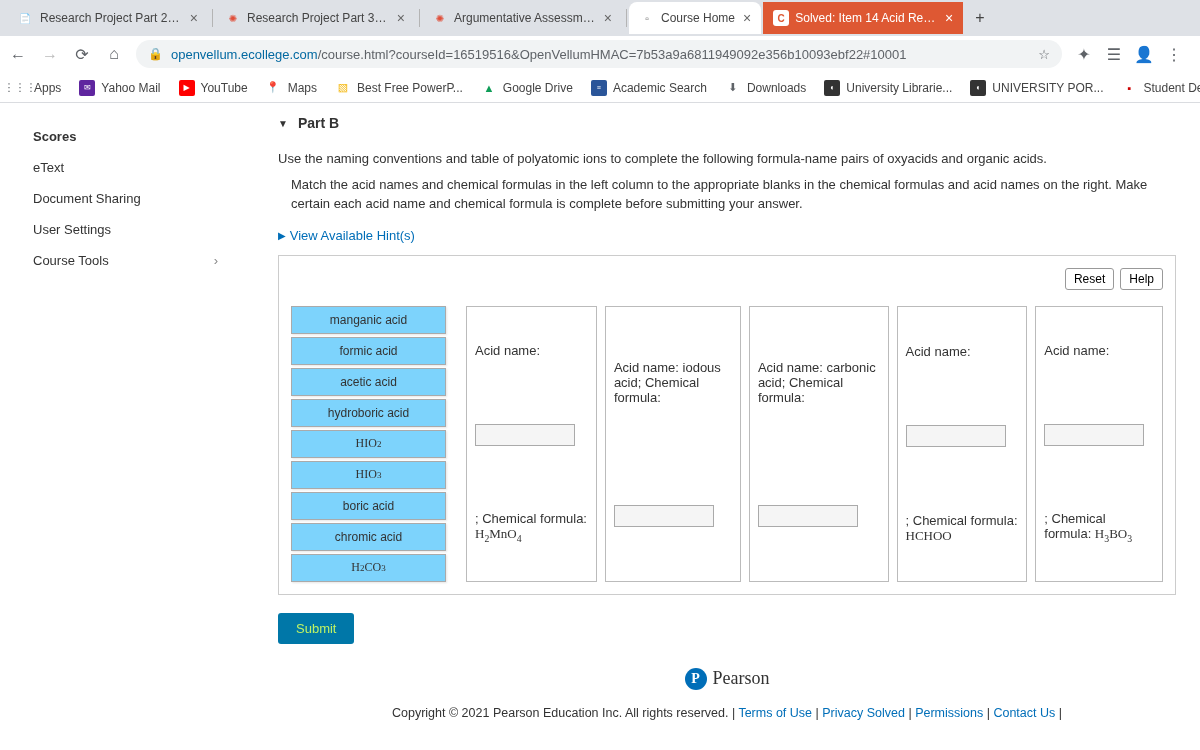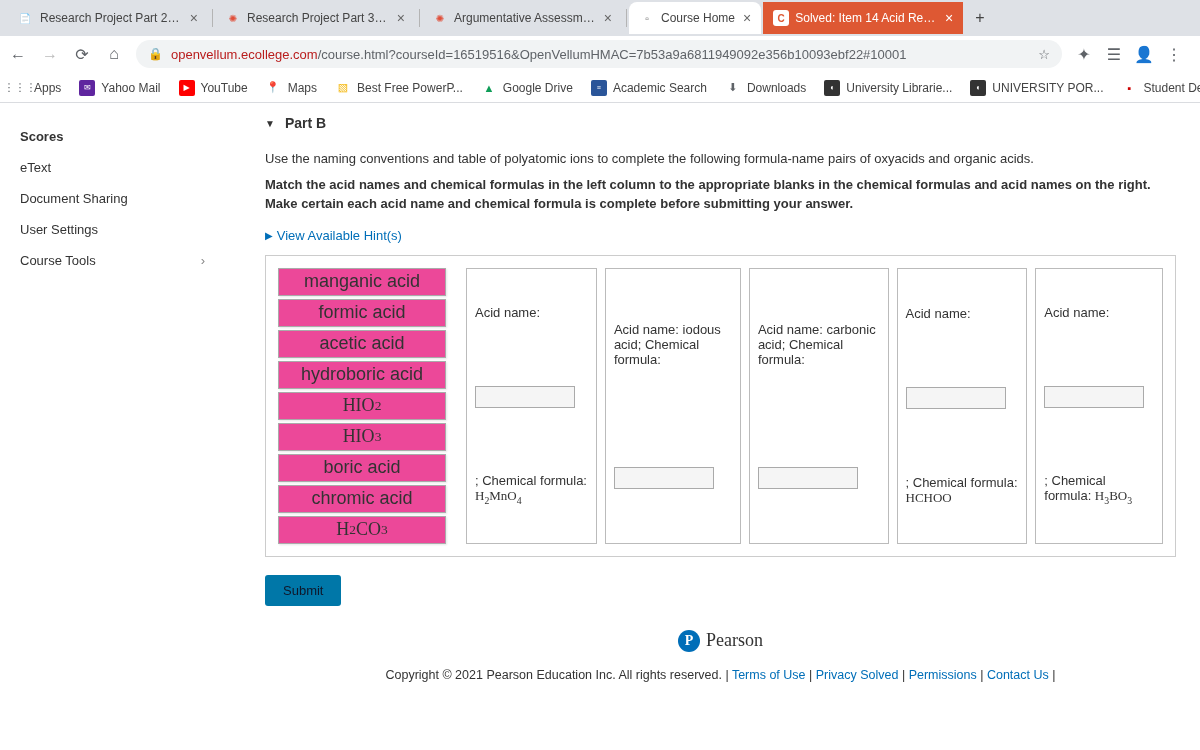--- a/index.html
+++ b/index.html
@@ -11,49 +11,49 @@
 .tab-icon { width: 16px; height: 16px; margin-right: 6px; flex-shrink: 0; display: flex; align-items: center; justify-content: center; font-size: 10px; }
 .tab-title { white-space: nowrap; overflow: hidden; text-overflow: ellipsis; flex: 1; }
 .tab-close { margin-left: 8px; font-size: 14px; color: #666; }
 .tab-sep { width: 1px; height: 18px; background: #b4b4b4; margin: 0 2px; }
 .new-tab { padding: 0 10px; color: #444; font-size: 16px; cursor: pointer; }
 .addr-bar { display: flex; align-items: center; height: 36px; padding: 0 8px; background: #fff; gap: 12px; }
 .nav-icon { width: 20px; height: 20px; display: flex; align-items: center; justify-content: center; color: #5f6368; cursor: pointer; font-size: 16px; }
 .url-box { flex: 1; display: flex; align-items: center; height: 28px; background: #f1f3f4; border-radius: 14px; padding: 0 12px; font-size: 13px; }
 .lock-icon { color: #5f6368; margin-right: 8px; font-size: 12px; }
 .url-text { color: #5f6368; }
-.url-text .dark { color: #b91c1c; }
+.url-text .dark { color: #0369a1; }
 .star-icon { margin-left: auto; color: #5f6368; }
 .ext-icons { display: flex; gap: 10px; padding-right: 8px; }
 .bookmarks-bar { display: flex; align-items: center; height: 30px; padding: 0 12px; gap: 18px; font-size: 12px; color: #444; border-top: 1px solid transparent; }
 .bm-item { display: flex; align-items: center; gap: 6px; cursor: pointer; white-space: nowrap; }
 .bm-icon { width: 16px; height: 16px; display: flex; align-items: center; justify-content: center; font-size: 11px; }
 .main-layout { display: flex; height: calc(750px - 102px); }
-.sidebar { width: 225px; padding: 18px 20px; }
+.sidebar { width: 225px; padding: 18px 20px; margin-left: 13px; }
 .sidebar-item { padding: 8px 0; font-size: 13px; color: #333; cursor: pointer; display: flex; justify-content: space-between; align-items: center; }
 .sidebar-item.bold { font-weight: bold; }
 .content { flex: 1; padding: 12px 24px 16px 40px; overflow-y: auto; }
 .part-header { display: flex; align-items: center; font-weight: bold; font-size: 14px; margin-bottom: 18px; }
 .part-header .caret { margin-right: 10px; font-size: 10px; }
 .instructions { font-size: 13px; line-height: 1.5; margin-bottom: 6px; }
-.instructions.bold { font-weight: bold; margin-bottom: 14px; }
+.instructions.bold { font-weight: normal; margin-bottom: 14px; margin-left: 13px; }
 .hints-link { color: #006eb8; font-size: 13px; cursor: pointer; display: flex; align-items: center; gap: 4px; margin-bottom: 12px; }
 .hints-link .caret { font-size: 10px; }
 .work-area { border: 1px solid #ccc; padding: 12px; margin-bottom: 18px; background: #fff; }
 .work-controls { display: flex; justify-content: flex-end; gap: 6px; margin-bottom: 16px; }
 .ctrl-btn { border: 1px solid #999; background: #fff; padding: 3px 8px; font-size: 12px; border-radius: 3px; cursor: pointer; }
 .work-grid { display: flex; gap: 20px; }
 .tile-col { display: flex; flex-direction: column; gap: 3px; }
-.tile { width: 168px; height: 28px; border: 1px solid #aaa; background: #ec4899; display: flex; align-items: center; justify-content: center; font-size: 18px; cursor: move; box-shadow: 1px 1px 2px rgba(0,0,0,0.1); }
+.tile { width: 155px; height: 28px; border: 1px solid #aaa; background: #7dd3fc; display: flex; align-items: center; justify-content: center; font-size: 12px; cursor: move; box-shadow: 1px 1px 2px rgba(0,0,0,0.1); }
 .target-col { display: flex; flex-direction: row; gap: 8px; }
 .target-row { border: 1px solid #bbb; padding: 6px 8px; display: flex; align-items: center; gap: 4px; font-size: 13px; flex-wrap: wrap; }
 .drop-slot { display: inline-block; width: 100px; height: 22px; border: 1px solid #aaa; background: #f5f5f5; vertical-align: middle; }
 .formula { font-family: 'Times New Roman', serif; }
 .formula sub { font-size: 0.75em; }
-.submit-btn { background: #0077a8; color: #0f172a; border: none; padding: 8px 18px; font-size: 13px; border-radius: 3px; cursor: pointer; }
+.submit-btn { background: #0077a8; color: #bef264; border: none; padding: 8px 18px; font-size: 13px; border-radius: 3px; cursor: pointer; }
 .footer { text-align: center; margin-top: 24px; }
 .pearson-logo { display: flex; align-items: center; justify-content: center; gap: 6px; font-family: 'Times New Roman', serif; font-size: 18px; margin-bottom: 16px; }
 .pearson-p { width: 22px; height: 22px; border-radius: 50%; background: #006eb8; color: #fff; display: flex; align-items: center; justify-content: center; font-weight: bold; font-size: 14px; }
 .copyright { font-size: 12.5px; color: #333; }
 .copyright a { color: #006eb8; text-decoration: none; }
 .chevron { color: #888; }
 </style>
 </head>
 <body>
 
@@ -177,20 +177,24 @@
 
     <p class="instructions">Use the naming conventions and table of polyatomic ions to complete the following formula-name pairs of oxyacids and organic acids.</p>
     <p class="instructions bold">Match the acid names and chemical formulas in the left column to the appropriate blanks in the chemical formulas and acid names on the right. Make certain each acid name and chemical formula is complete before submitting your answer.</p>
 
     <div class="hints-link">
       <span class="caret">▶</span>
       <span>View Available Hint(s)</span>
     </div>
 
     <div class="work-area">
+      <div class="work-controls">
+        <button class="ctrl-btn">Reset</button>
+        <button class="ctrl-btn">Help</button>
+      </div>
 
       <div class="work-grid">
         <div class="tile-col">
           <div class="tile">manganic acid</div>
           <div class="tile">formic acid</div>
           <div class="tile">acetic acid</div>
           <div class="tile">hydroboric acid</div>
           <div class="tile formula">HIO<sub>2</sub></div>
           <div class="tile formula">HIO<sub>3</sub></div>
           <div class="tile">boric acid</div>

